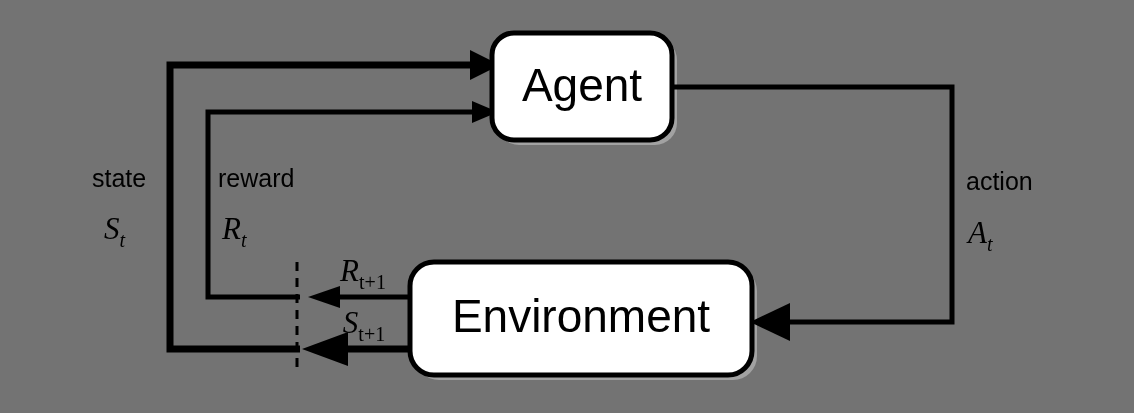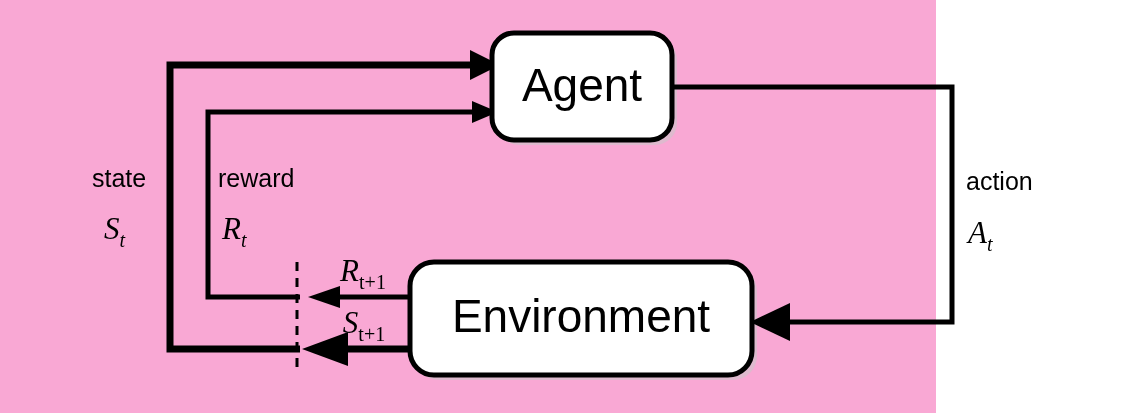--- a/index.html
+++ b/index.html
@@ -8,23 +8,23 @@
     background: #ffffff;
   }
   body {
     width: 1134px;
     height: 413px;
     font-family: "Liberation Sans", sans-serif;
     overflow: hidden;
   }
   #diagram-root {
     position: relative;
-    width: 936px;
+    width: 1134px;
     height: 413px;
-    background: #f9a8d4;
+    background: #737373;
   }
   svg.diagram {
     display: block;
     width: 1134px;
     height: 413px;
   }
   .node-box {
     fill: #ffffff;
     stroke: #000000;
     stroke-width: 5;

